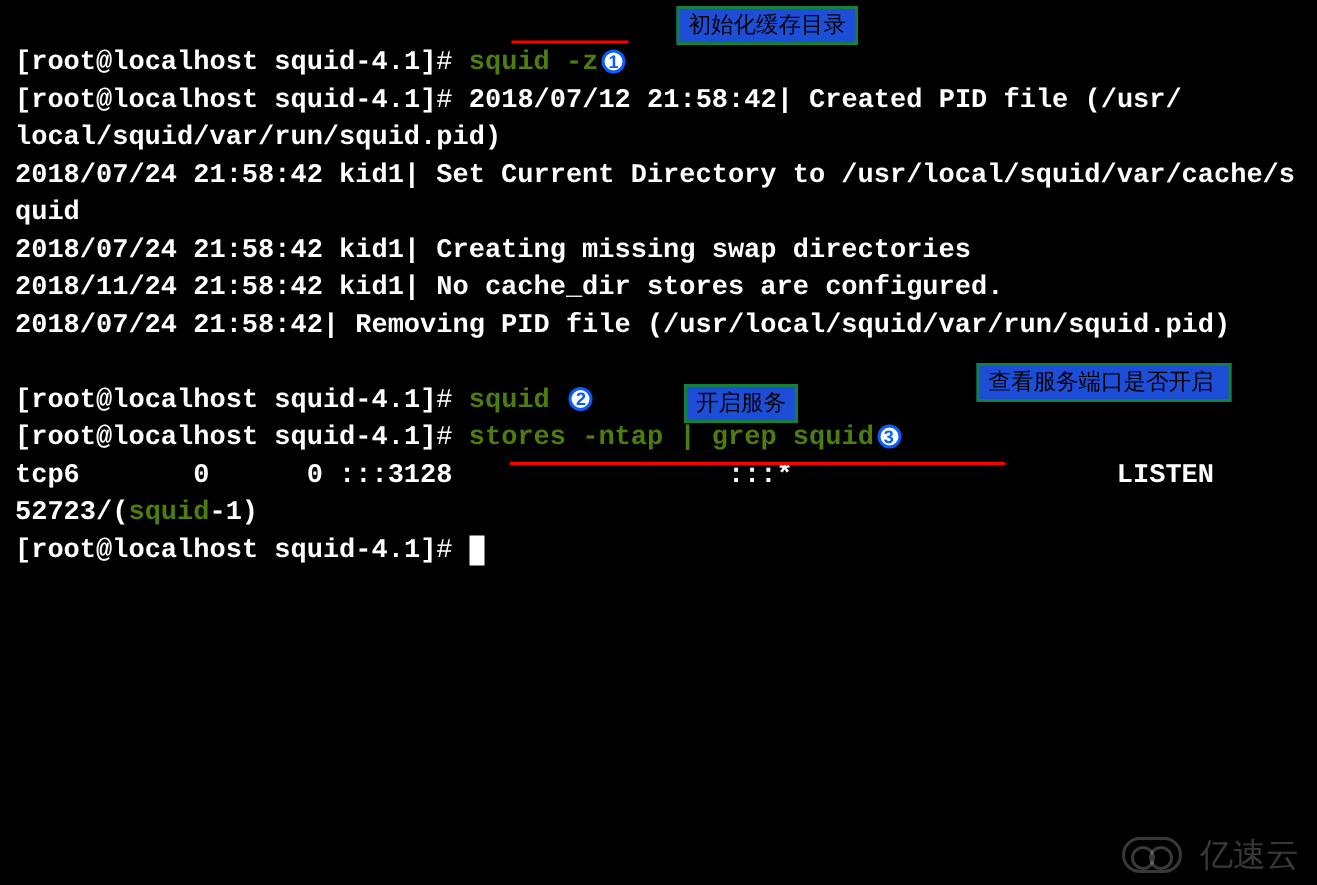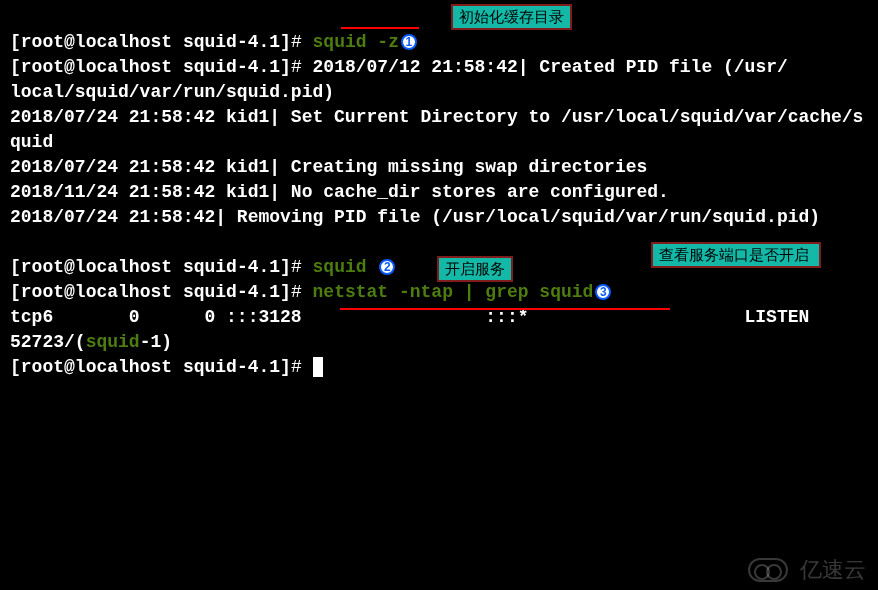--- a/index.html
+++ b/index.html
@@ -26,23 +26,23 @@
       line-height: 12px;
       align-items: center; justify-content: center;
       vertical-align: middle;
       background: #fff;
       font-family: Arial, sans-serif;
       font-weight: bold;
       margin-left: 2px;
     }
     .labelbox {
       position: absolute;
-      background: #14b8a6;
+      background: #1d4ed8;
       color: #000;
-      border: 2px solid #7f1d1d;
+      border: 2px solid #15803d;
       padding: 2px 6px;
       font-family: "Microsoft YaHei", sans-serif;
       font-size: 15px;
       line-height: 18px;
       white-space: nowrap;
     }
     .redline {
       position: absolute;
       height: 2px;
       background: #ff0000;
@@ -84,28 +84,28 @@
 <div class="term">
 <span><span class="bold">[<span>root</span>@<span>localhost</span> <span>squid-4.1</span>]</span><span>#</span> </span><span class="bold red">squid -z</span><span class="bullet">1</span>
 <span><span class="bold">[<span>root</span>@<span>localhost</span> <span>squid-4.1</span>]</span><span>#</span> </span><span class="bold">2018/07/12 21:58:42| Created PID file (/usr/</span>
 <span class="bold">local/squid/var/run/squid.pid)</span>
 <span class="bold">2018/07/24 21:58:42 kid1| Set Current Directory to /usr/local/squid/var/cache/squid</span>
 <span class="bold">2018/07/24 21:58:42 kid1| Creating missing swap directories</span>
 <span class="bold">2018/11/24 21:58:42 kid1| No cache_dir stores are configured.</span>
 <span class="bold">2018/07/24 21:58:42| Removing PID file (/usr/local/squid/var/run/squid.pid)</span>
 
 <span><span class="bold">[<span>root</span>@<span>localhost</span> <span>squid-4.1</span>]</span><span>#</span> </span><span class="bold red">squid</span> <span class="bullet">2</span>
-<span><span class="bold">[<span>root</span>@<span>localhost</span> <span>squid-4.1</span>]</span><span>#</span> </span><span class="bold red">netstat -ntap | grep squid</span><span class="bullet">3</span>
+<span><span class="bold">[<span>root</span>@<span>localhost</span> <span>squid-4.1</span>]</span><span>#</span> </span><span class="bold red">stores -ntap | grep squid</span><span class="bullet">3</span>
 <span class="bold"><span>tcp6       0      0 :::3128                 :::*                    LISTEN      52723/(</span><span class="red">squid</span><span>-1)</span></span>
 <span><span class="bold">[<span>root</span>@<span>localhost</span> <span>squid-4.1</span>]</span><span>#</span> </span><span class="cursor"></span>
 </div>
 
 <div class="redline" style="left:341px; top:27px; width:78px;"></div>
 <div class="redline" style="left:340px; top:308px; width:330px;"></div>
 
 <div class="labelbox" style="left:451px; top:4px;">初始化缓存目录</div>
-<div class="labelbox" style="left:437px; top:256px;">开启服务</div>
+<div class="labelbox" style="left:456px; top:256px;">开启服务</div>
 <div class="labelbox" style="left:651px; top:242px; white-space:normal; width:170px;"><span>查看服务端口是否开启</span></div>
 
 <div class="watermark">
   <span class="wm-logo"></span>
   <span>亿速云</span>
 </div>
 
 </body></html>

